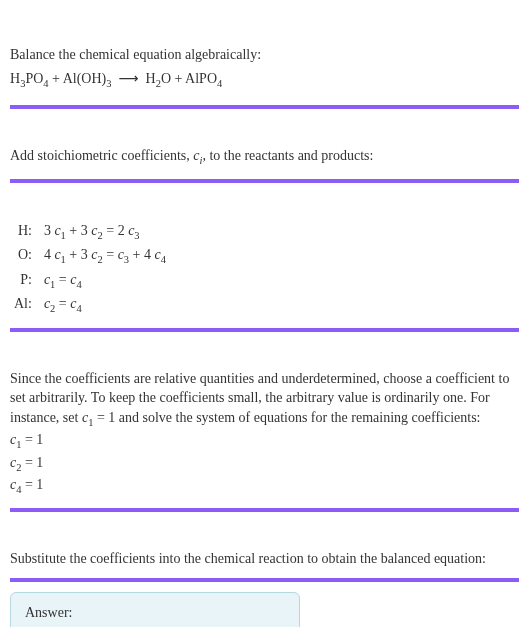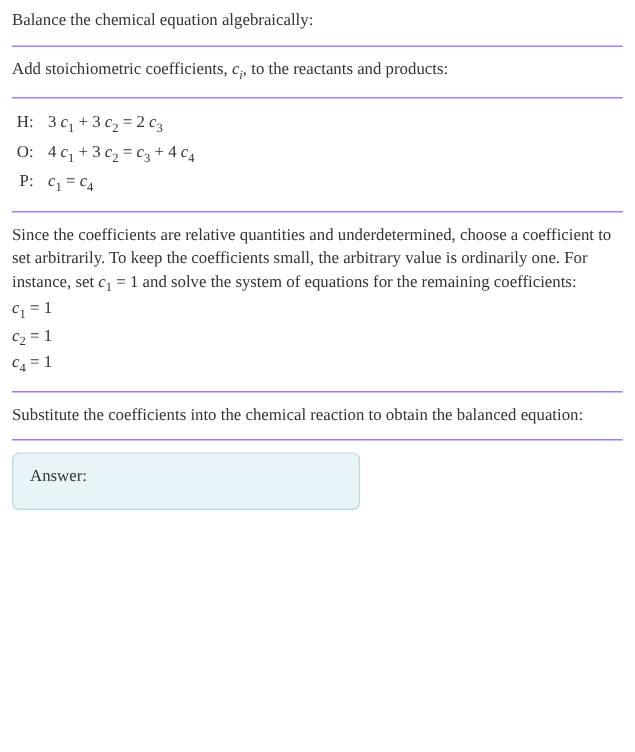--- a/index.html
+++ b/index.html
@@ -10,23 +10,24 @@
     body {
       font-family: Georgia, 'Times New Roman', serif;
       font-size: 14px;
       color: #333;
       background: #fff;
       width: 529px;
       padding: 8px 10px;
       line-height: 1.4;
     }
     .section {
-      border-bottom: 1px solid #8b5cf6;
+      border-bottom: 4px solid #8b5cf6;
       padding-bottom: 10px;
       margin-bottom: 10px;
+      margin-top: 37px;
     }
     .section:last-of-type {
       border-bottom: none;
     }
     .equation {
       margin-top: 4px;
       margin-bottom: 4px;
     }
     .atom-table {
       margin-top: 4px;
@@ -58,40 +59,45 @@
       font-size: 0.75em;
     }
   </style>
 </head>
 <body>
 
 
 
 <div class="section">
   <div>Balance the chemical equation algebraically:</div>
+  <div class="equation">H<sub>3</sub>PO<sub>4</sub> + Al(OH)<sub>3</sub> &nbsp;⟶&nbsp; H<sub>2</sub>O + AlPO<sub>4</sub></div>
 </div>
 
 <div class="section">
   <div>Add stoichiometric coefficients, <i>c<sub>i</sub></i>, to the reactants and products:</div>
 </div>
 
 <div class="section">
   <table class="atom-table">
     <tbody>
         <tr>
       <td>H:</td>
       <td>3 <i>c</i><sub>1</sub> + 3 <i>c</i><sub>2</sub> = 2 <i>c</i><sub>3</sub></td>
     </tr>
     <tr>
       <td>O:</td>
       <td>4 <i>c</i><sub>1</sub> + 3 <i>c</i><sub>2</sub> = <i>c</i><sub>3</sub> + 4 <i>c</i><sub>4</sub></td>
     </tr>
     <tr>
       <td>P:</td>
       <td><i>c</i><sub>1</sub> = <i>c</i><sub>4</sub></td>
+    </tr>
+    <tr>
+      <td>Al:</td>
+      <td><i>c</i><sub>2</sub> = <i>c</i><sub>4</sub></td>
     </tr>
   </tbody>
     </table>
 </div>
 
 <div class="section">
   <div>Since the coefficients are relative quantities and underdetermined, choose a coefficient to set arbitrarily. To keep the coefficients small, the arbitrary value is ordinarily one. For instance, set <i>c</i><sub>1</sub> = 1 and solve the system of equations for the remaining coefficients:</div>
   <div><i>c</i><sub>1</sub> = 1</div>
   <div><i>c</i><sub>2</sub> = 1</div>
   <div><i>c</i><sub>4</sub> = 1</div>

